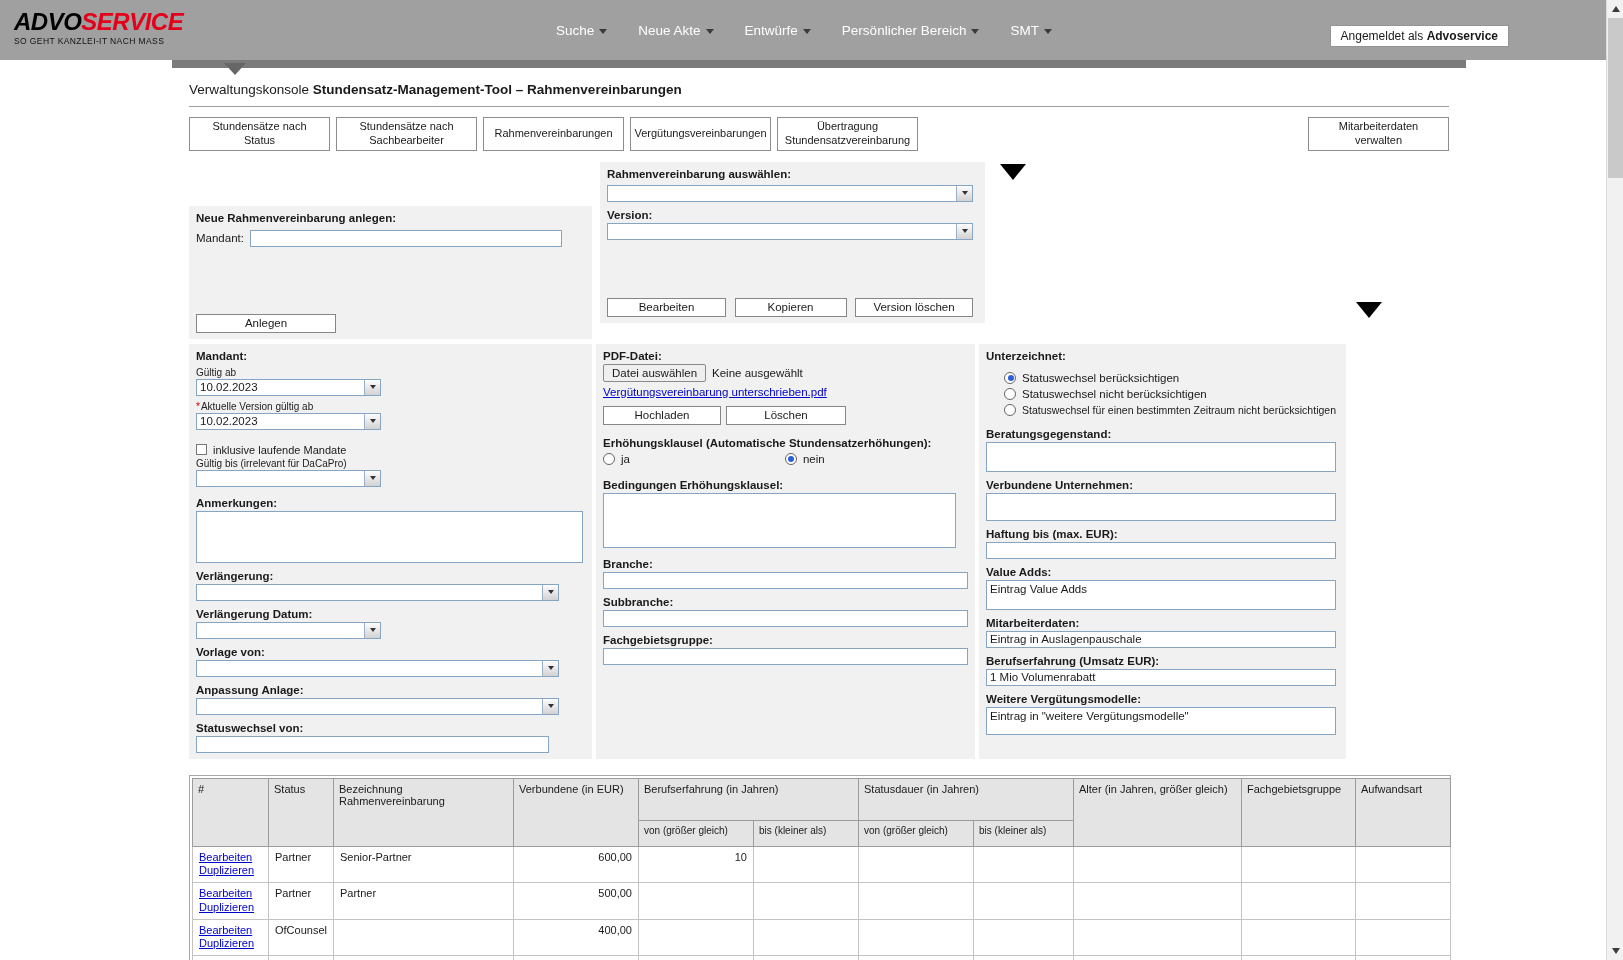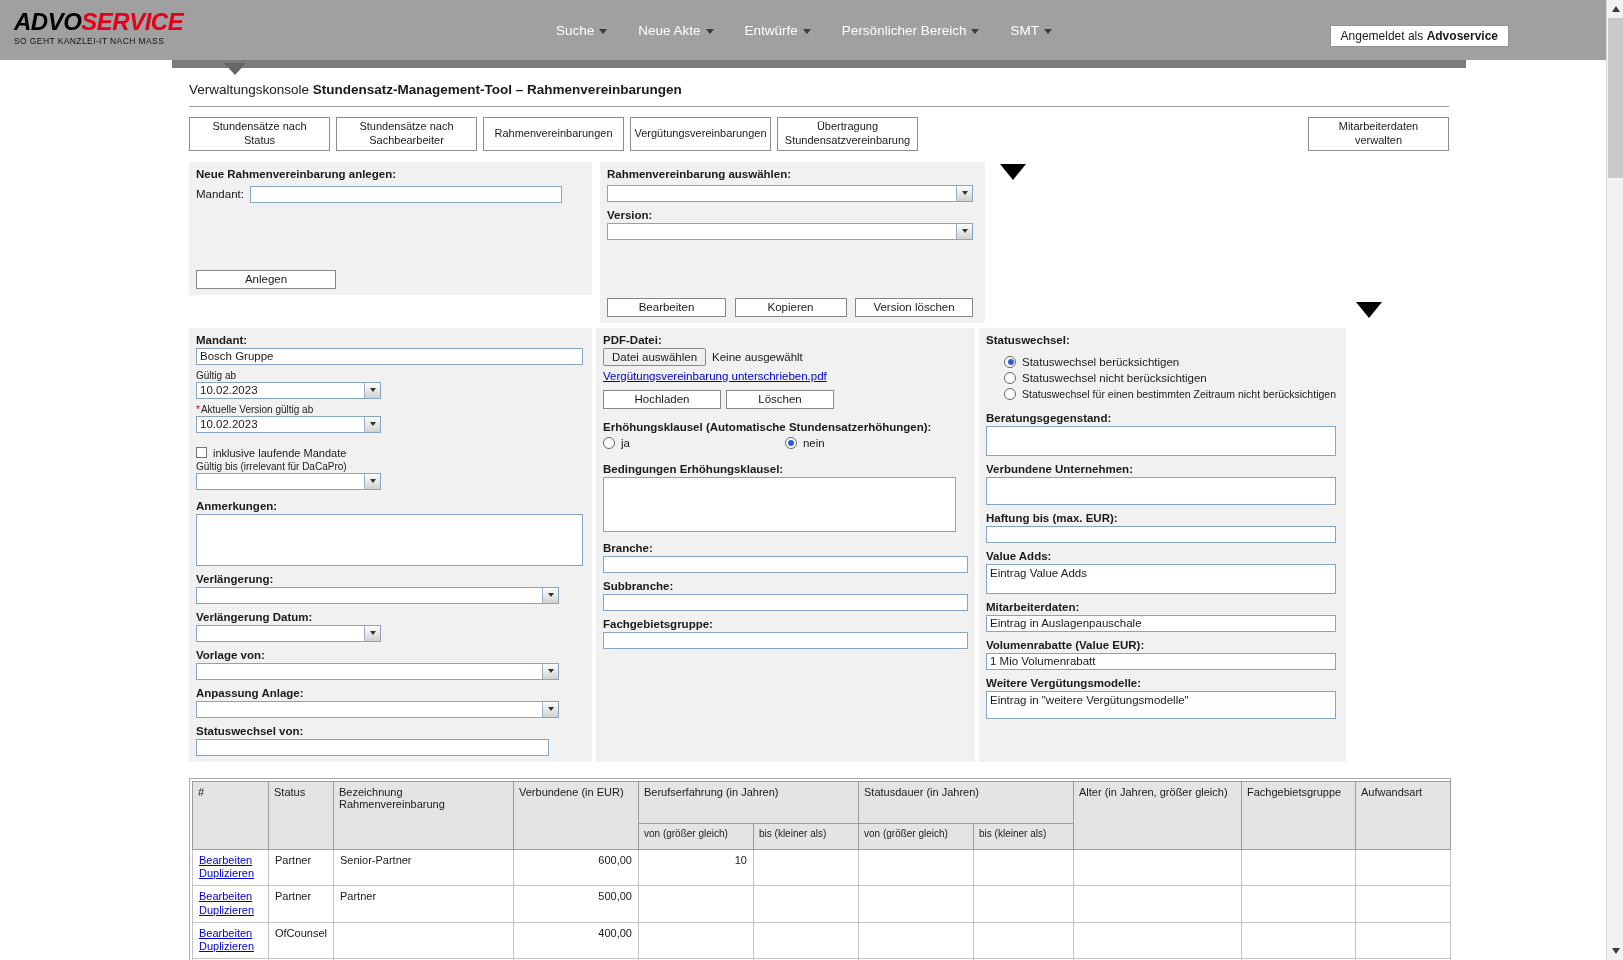--- a/index.html
+++ b/index.html
@@ -36,21 +36,21 @@
 
   
   .tabs { display:flex; gap:6px; margin-top:10px; align-items:stretch; }
   .tab { width:141px; min-height:33px; display:flex; align-items:center; justify-content:center; text-align:center;
          background:#fff; border:1px solid #8d8d8d; font-size:11px; line-height:1.25; padding:2px 6px; cursor:pointer; }
   .tab-spacer { flex:1; }
 
   
   .panel { background:#f1f1f1; padding:6px 7px; }
   .upper-row { display:flex; gap:8px; margin-top:11px; }
-  .upper-left { width:403px; height:133px; display:flex; flex-direction:column; }
+  .upper-left { width:403px; height:133px; display:flex; flex-direction:column;margin-top:44px; }
   .upper-right { width:385px; height:161px; display:flex; flex-direction:column; }
   .main-row { display:flex; gap:4px; margin-top:5px; align-items:stretch; }
   .col1 { width:403px; }
   .col2 { width:379px; }
   .col3 { width:367px; }
 
   .lbl { font-weight:700; font-size:11.5px; margin:7px 0 2px; }
   .lbl-plain { font-weight:400; font-size:11.5px; }
   .lbl-sm { font-size:10px; margin:5px 0 1px; color:#222; }
   .req { color:#cc0000; font-size:10px; margin-right:1px; }
@@ -191,21 +191,20 @@
             <button class="btn" style="width:112px;">Kopieren</button>
             <button class="btn" style="width:118px;">Version löschen</button>
           </div>
         </div>
       </div>
 
       <div class="main-row">
 
         <div class="panel col1">
           <div class="lbl first">Mandant:</div>
-          <input class="txt" style="width: 387px;" value="Bosch Gruppe">
 
           <div class="lbl-sm">Gültig ab</div>
           <div class="combo" style="width:185px;">
             <span class="combo-val">10.02.2023</span>
             <span class="combo-btn">
                 <span class="caret"></span>
               </span>
           </div>
 
           <div class="lbl-sm"><span class="req">*</span><span>Aktuelle Version gültig ab</span></div>
@@ -270,21 +269,21 @@
 
         <div class="panel col2">
           <div class="lbl first">PDF-Datei:</div>
           <div class="inline-row" style="margin-top:2px;">
             <button class="btn file-btn">Datei auswählen</button>
             <span style="font-size:11.5px;">Keine ausgewählt</span>
           </div>
           <a class="link" style="margin-top:4px;">Vergütungsvereinbarung unterschrieben.pdf</a>
           <div class="inline-row" style="margin-top:6px; gap:5px;">
             <button class="btn" style="width:118px;">Hochladen</button>
-            <button class="btn" style="width:108px;">Löschen</button>
+            <button class="btn" style="width:120px;">Löschen</button>
           </div>
 
           <div class="lbl" style="margin-top:12px;">Erhöhungsklausel (Automatische Stundensatzerhöhungen):</div>
           <div style="display:flex; margin-top:4px;">
             <label class="radio-row" style="margin:0;">
               <span class="radio"></span>
               <span class="radio-label">ja</span>
             </label>
             <label class="radio-row" style="margin:0 0 0 155px;">
               <span class="radio checked"></span>
@@ -299,21 +298,21 @@
           <input class="txt" style="width: 365px;" value="">
 
           <div class="lbl">Subbranche:</div>
           <input class="txt" style="width: 365px;" value="">
 
           <div class="lbl">Fachgebietsgruppe:</div>
           <input class="txt" style="width: 365px;" value="">
         </div>
 
         <div class="panel col3">
-          <div class="lbl first">Statuswechsel:</div>
+          <div class="lbl first">Unterzeichnet:</div>
           <div style="margin:10px 0 0 18px;">
             <label class="radio-row">
               <span class="radio checked"></span>
               <span class="radio-label">Statuswechsel berücksichtigen</span>
             </label>
             <label class="radio-row">
               <span class="radio"></span>
               <span class="radio-label">Statuswechsel nicht berücksichtigen</span>
             </label>
             <label class="radio-row">
@@ -330,21 +329,21 @@
 
           <div class="lbl">Haftung bis (max. EUR):</div>
           <input class="txt" style="width: 350px;" value="">
 
           <div class="lbl">Value Adds:</div>
           <textarea class="txt" style="width: 350px; height: 30px;">Eintrag Value Adds</textarea>
 
           <div class="lbl">Mitarbeiterdaten:</div>
           <input class="txt" style="width: 350px;" value="Eintrag in Auslagenpauschale">
 
-          <div class="lbl">Volumenrabatte (Value EUR):</div>
+          <div class="lbl">Berufserfahrung (Umsatz EUR):</div>
           <input class="txt" style="width: 350px;" value="1 Mio Volumenrabatt">
 
           <div class="lbl">Weitere Vergütungsmodelle:</div>
           <textarea class="txt" style="width: 350px; height: 28px;">Eintrag in "weitere Vergütungsmodelle"</textarea>
         </div>
       </div>
 
       <div class="tbl-wrap">
         <table class="grid">
           <colgroup>

